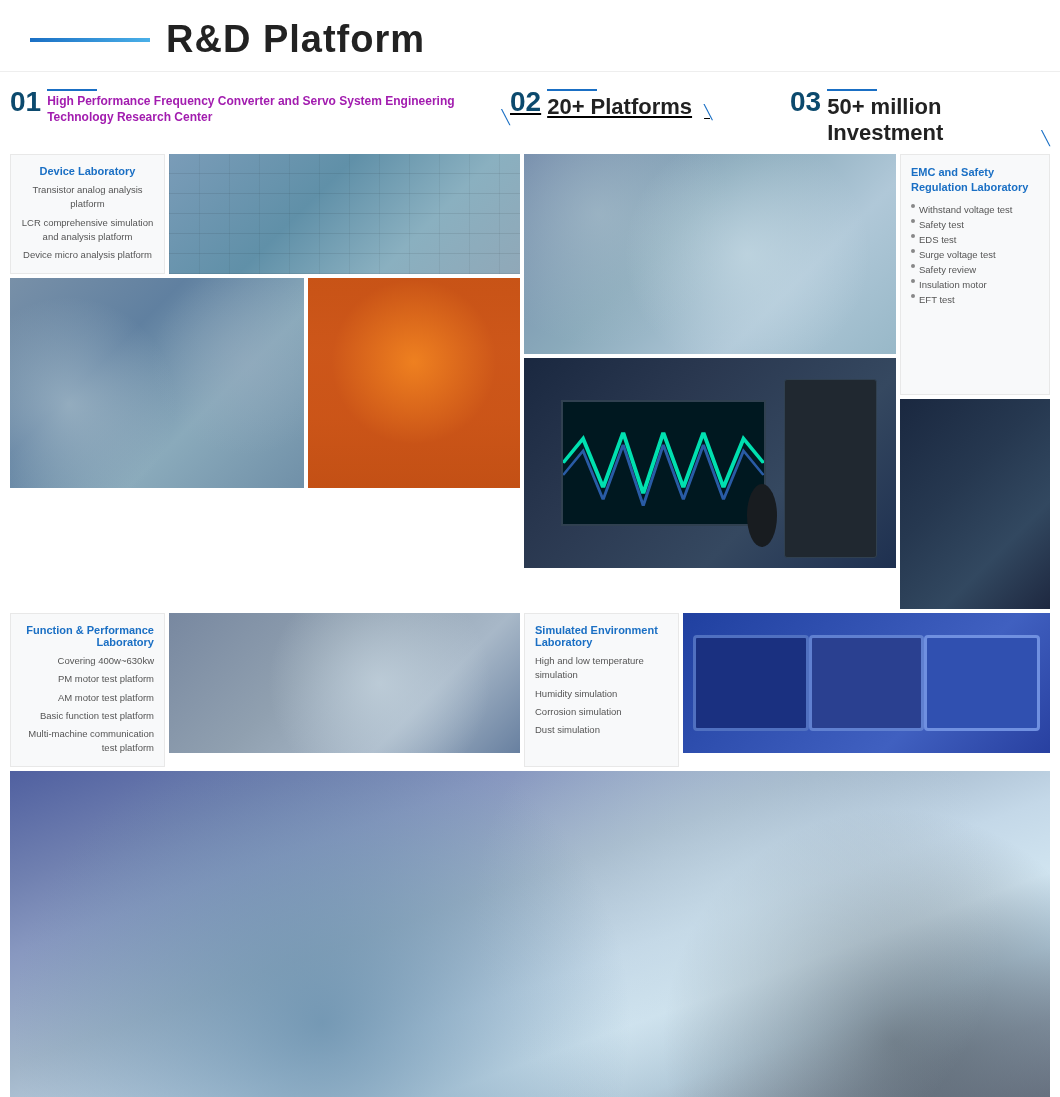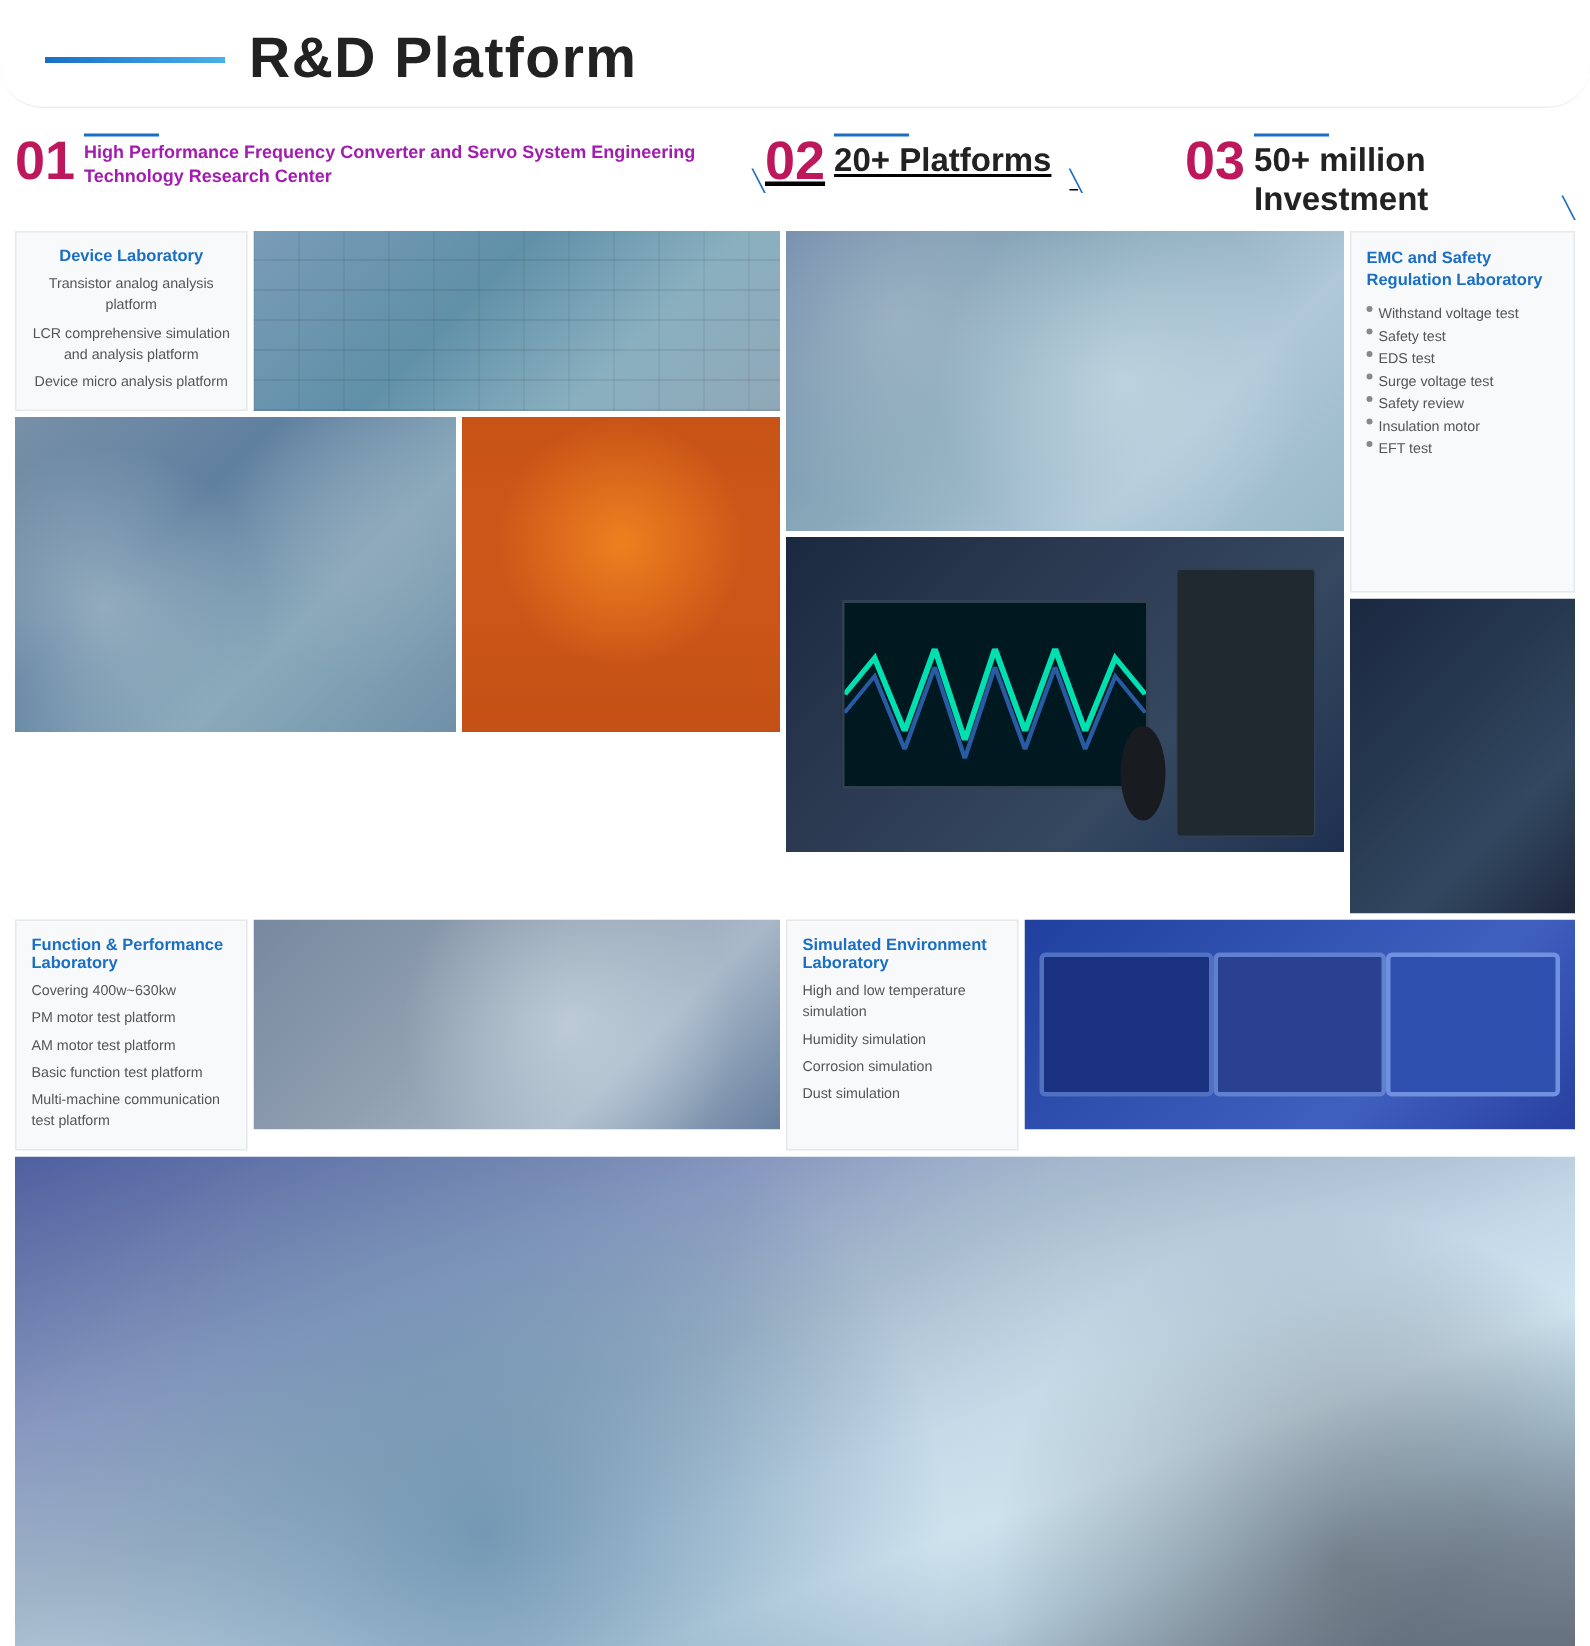--- a/index.html
+++ b/index.html
@@ -10,21 +10,20 @@
       font-family: Arial, sans-serif;
       overflow-x: hidden;
     }
 
     
     .header {
       display: flex;
       align-items: center;
       padding: 18px 30px 10px 30px;
       border-bottom: 1px solid #eee;
-      border-radius: 28px;
     }
     .header-line {
       width: 120px;
       height: 4px;
       background: linear-gradient(to right, #1a6fc4, #4ab0e8);
       margin-right: 16px;
       flex-shrink: 0;
     }
     .header-title {
       font-size: 38px;
@@ -186,20 +185,21 @@
       display: flex;
       gap: 4px;
       margin-bottom: 4px;
     }
 
     
     .func-lab-section {
       flex: 0 0 510px;
       display: flex;
       gap: 4px;
+      text-align: right;
     }
     .func-text-box {
       flex: 0 0 155px;
       background: #f8f9fa;
       border: 1px solid #e8e8e8;
       padding: 10px 10px;
     }
     .func-img {
       flex: 1;
       height: 140px;
@@ -320,21 +320,21 @@
       top: 0; left: 0;
       width: 100%;
       height: 100%;
     }
 
     .num-prefix {
       display: flex;
       flex-direction: row;
       align-items: baseline;
     }
-    .num-big { font-size: 36px; font-weight: 900; color: #be185d; }
+    .num-big { font-size: 28px; font-weight: 900; color: #0c4a6e; }
 
     .sub-divider {
       width: 50px;
       height: 2px;
       background: #1a6fc4;
       margin: 3px 0 3px 0;
     }
   </style>
 </head>
 <body>

